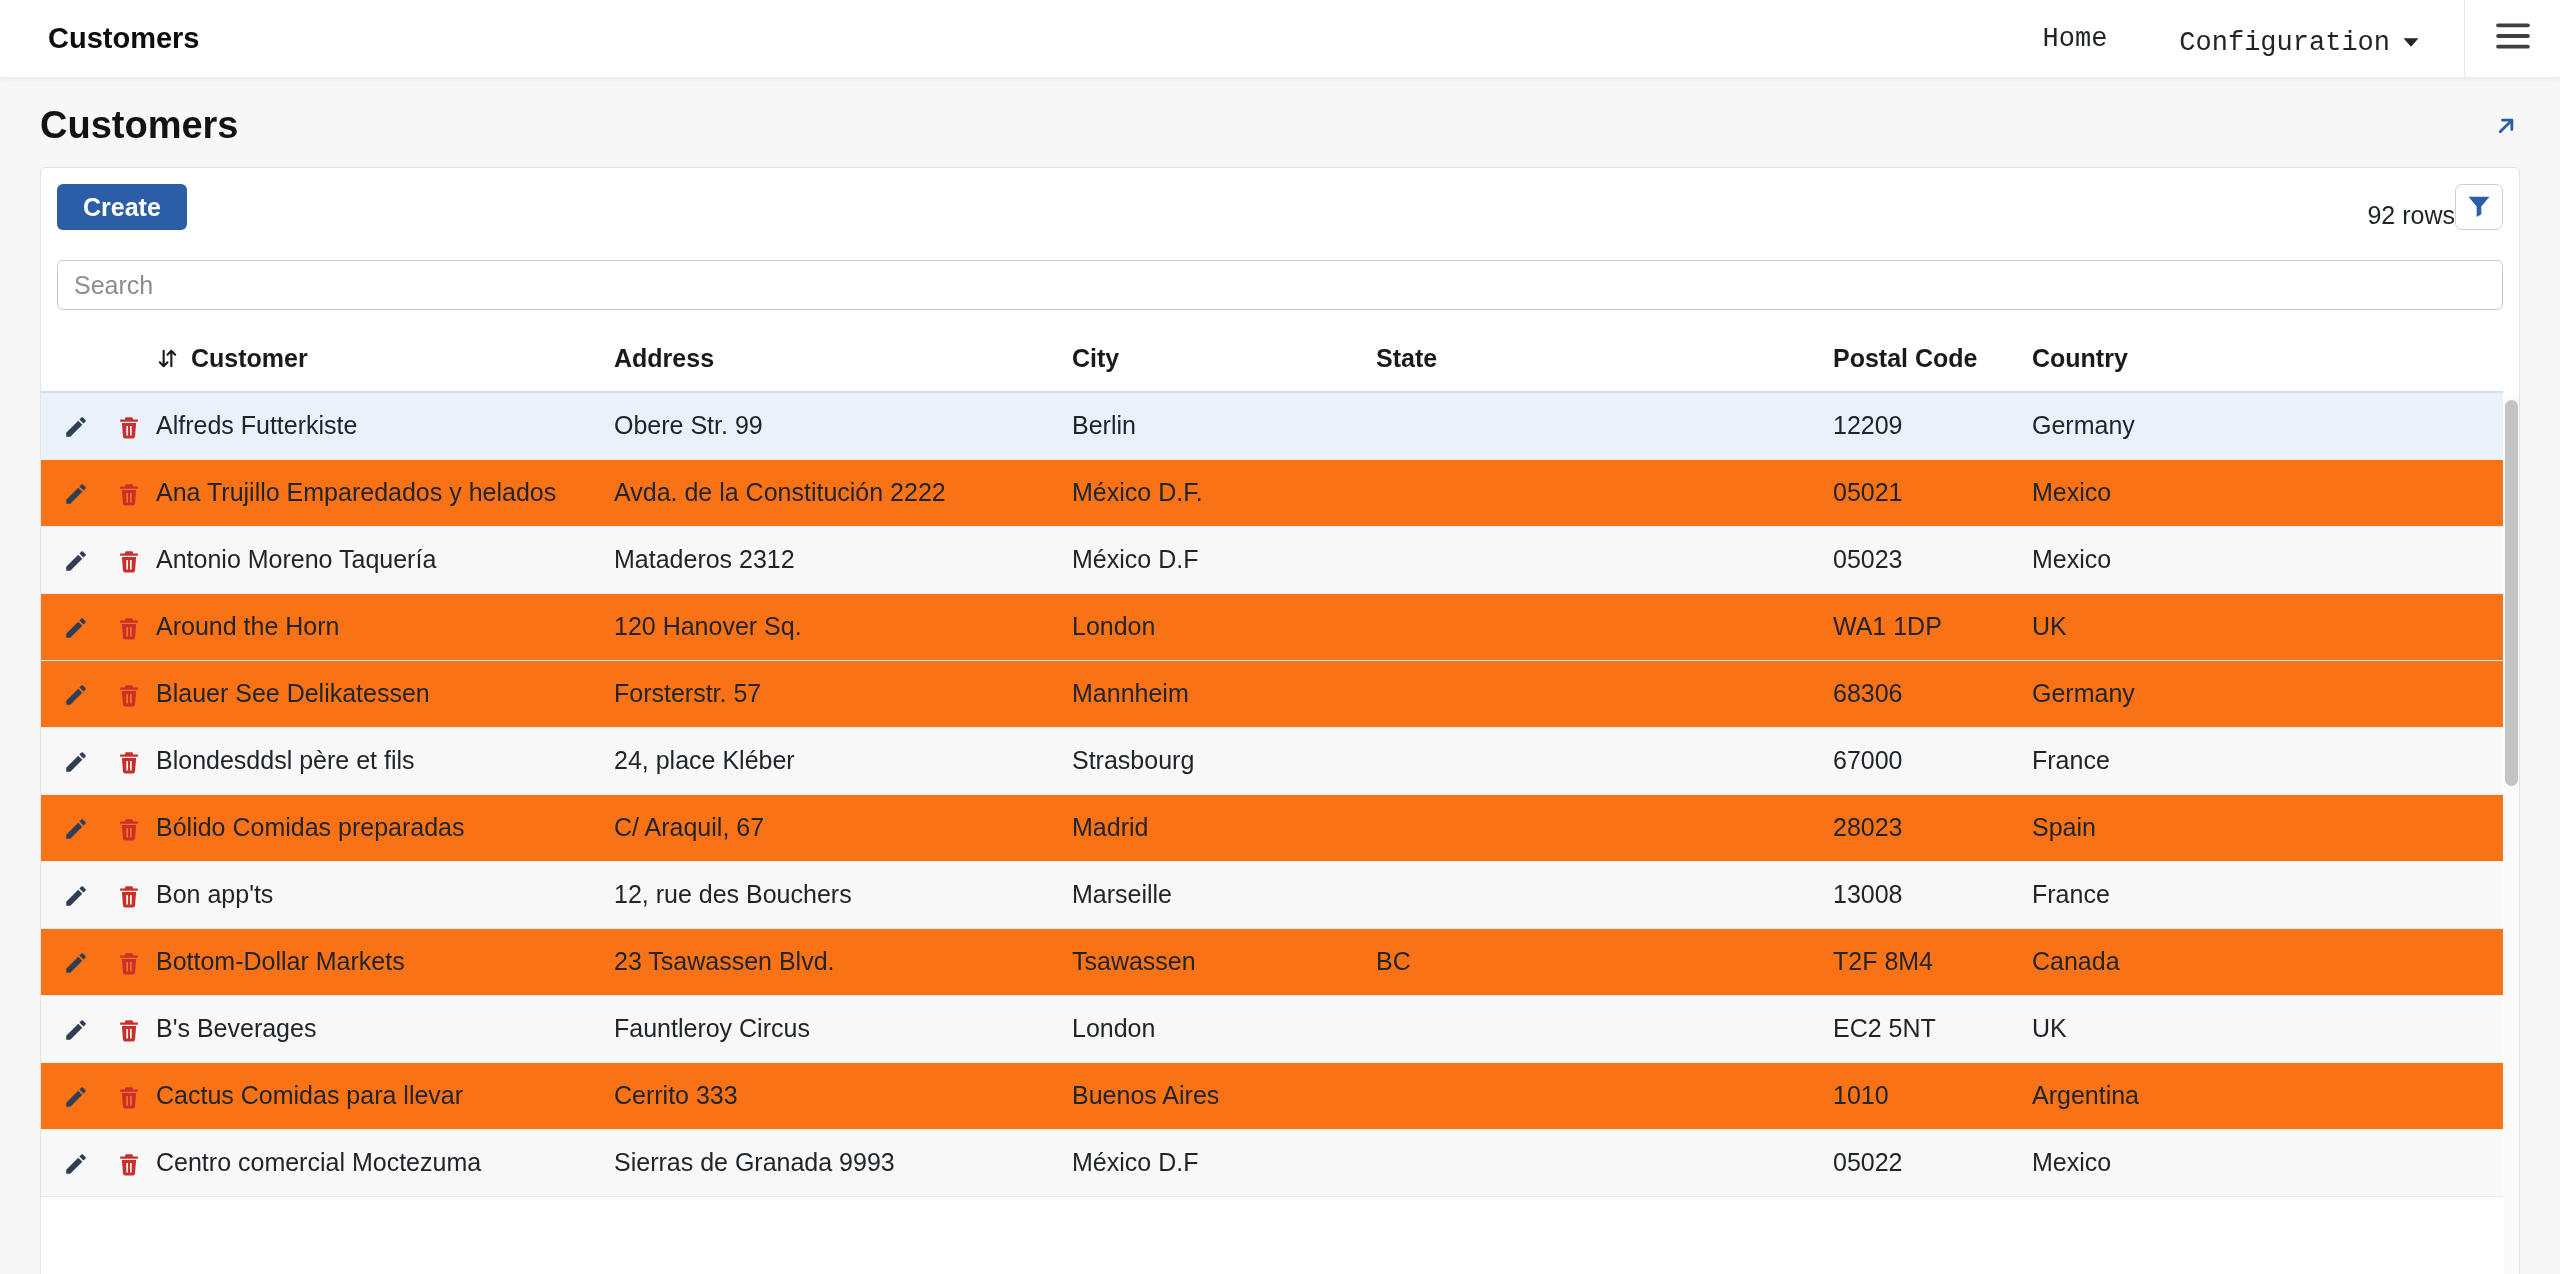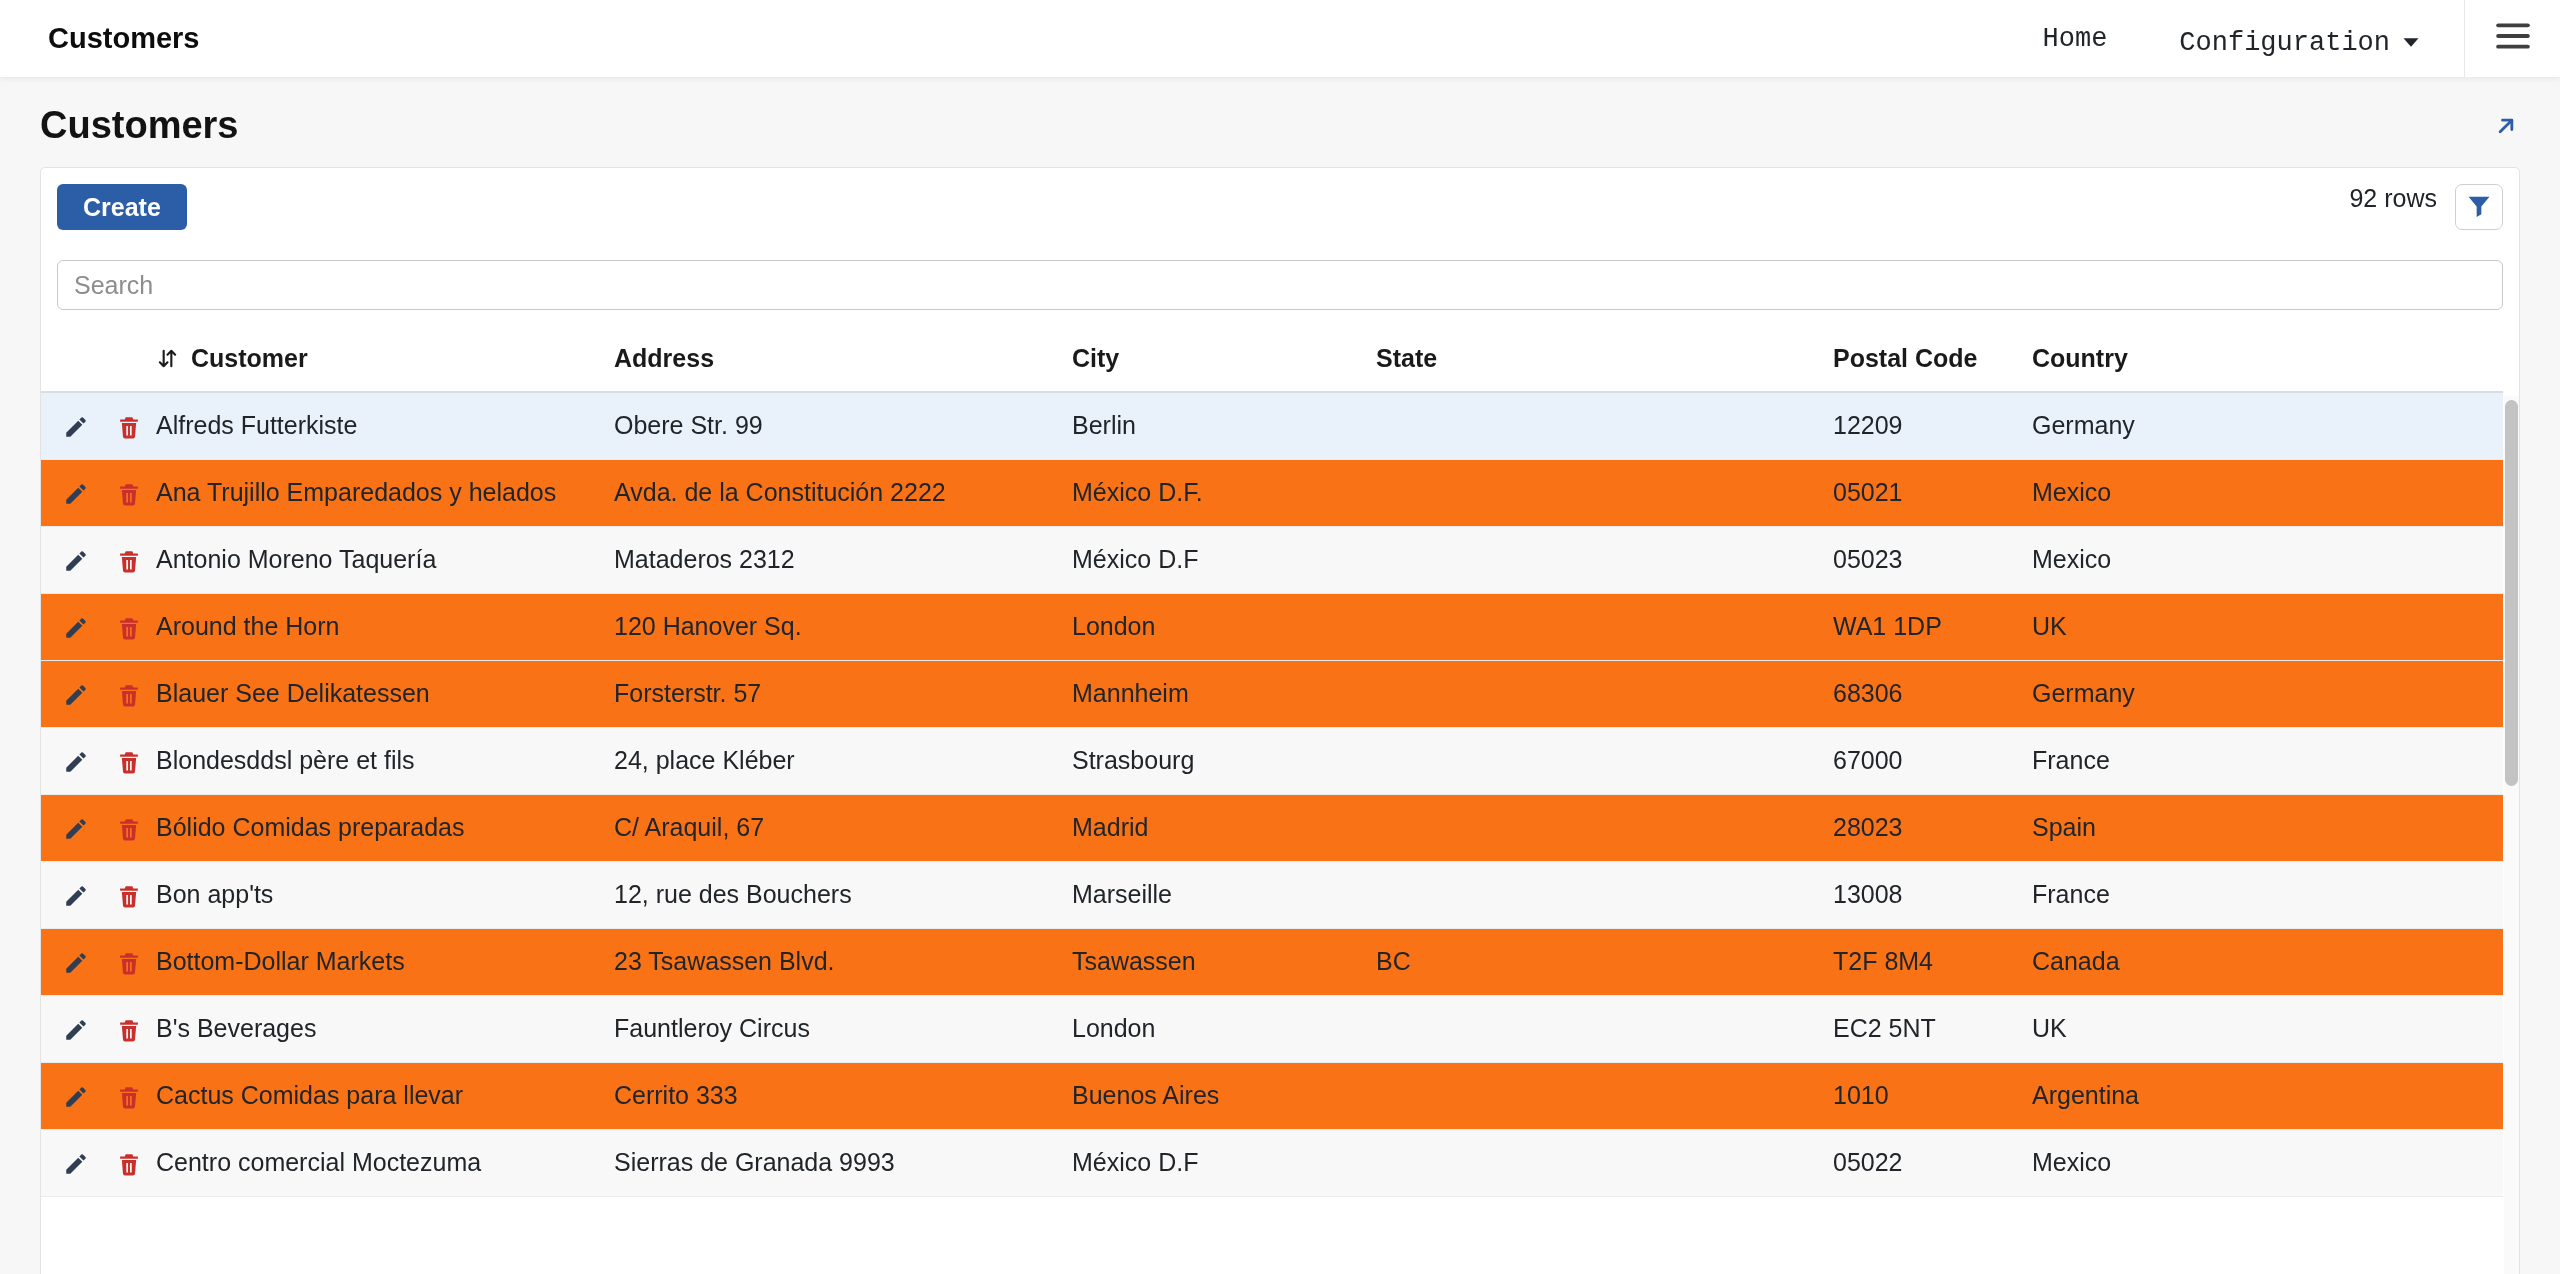--- a/index.html
+++ b/index.html
@@ -56,21 +56,21 @@
     background: #fff; border: 1px solid #e3e3e3; border-radius: 5px;
     padding-top: 16px; height: 1200px; position: relative;
   }
   .toolbar { display: flex; align-items: center; padding: 0 16px; }
   .btn-create {
     background: var(--primary); color: #fff; border: none;
     font-size: 25px; font-weight: 600;
     font-family: "Liberation Sans", "DejaVu Sans", sans-serif;
     height: 46px; padding: 0 26px; border-radius: 6px; cursor: pointer;
   }
-  .toolbar-right { margin-left: auto; display: flex; align-items: flex-start; gap: 18px; }
+  .toolbar-right { margin-left: auto; display: flex; align-items: flex-end; }
   .rows-count { font-size: 25px; color: #212529; }
   .btn-filter {
     width: 48px; height: 46px; background: #fff;
     border: 1px solid #cfcfcf; border-radius: 7px;
     display: flex; align-items: center; justify-content: center; cursor: pointer;
   }
   .btn-filter svg { color: var(--primary); }
 
   .search-input {
     display: block; width: calc(100% - 32px); margin: 30px 16px 0;

